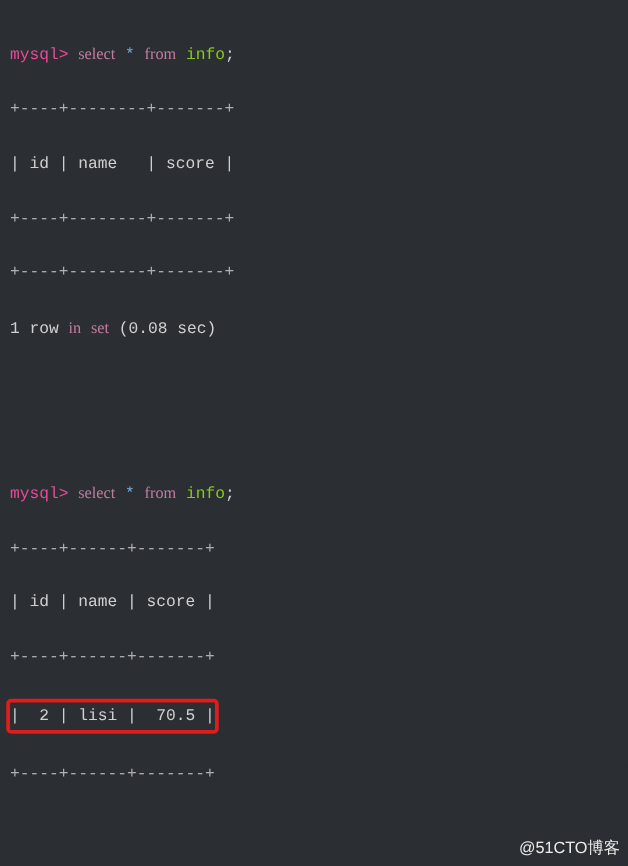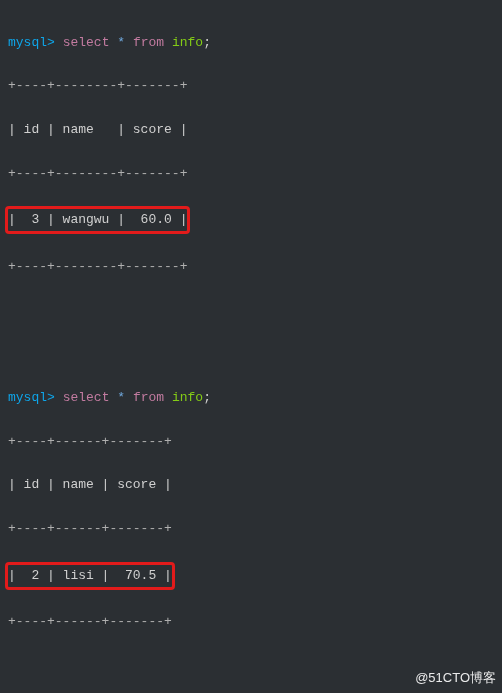--- a/index.html
+++ b/index.html
@@ -12,22 +12,22 @@
     font-size: 13px;
     color: #d0d0d0;
     overflow: hidden;
     position: relative;
   }
   .terminal {
     padding: 10px 8px 8px 8px;
     line-height: 1.68;
     white-space: pre;
   }
-  .prompt { color: #0ea5e9; }
-  .kw { color: #c27ba0; }      
+  .prompt { color: #ec4899; }
+  .kw { color: #c27ba0; font-family: Liberation Serif, serif; }      
   .star { color: #6fa8dc; }
   .ident { color: #84cc16; }     
   .border { color: #b0b0b0; }
   .row, .hdr, .timing, .gap { display: block; }
 
   .highlight {
     display: inline-block;
     border: 3px solid #e21b1b;
     border-radius: 4px;
     padding: 0 0;
@@ -46,22 +46,22 @@
   }
 </style>
 </head>
 <body>
 
 <div class="terminal">
 <span class="row"><span class="prompt">mysql&gt;</span> <span class="kw">select</span> <span class="star">*</span> <span class="kw">from</span> <span class="ident">info</span><span>;</span></span>
 <span class="border row">+----+--------+-------+</span>
 <span class="hdr row">| id | name   | score |</span>
 <span class="border row">+----+--------+-------+</span>
-<span class="row"><span class="highlight">|  3 | wangwu |  60.0 |</span></span>
 <span class="border row">+----+--------+-------+</span>
+<span class="timing row"><span>1 row </span><span class="kw">in</span> <span class="kw">set</span><span> (0.08 sec)</span></span>
 <span class="row"> </span>
 <span class="row"> </span>
 <span class="row"><span class="prompt">mysql&gt;</span> <span class="kw">select</span> <span class="star">*</span> <span class="kw">from</span> <span class="ident">info</span><span>;</span></span>
 <span class="border row">+----+------+-------+</span>
 <span class="hdr row">| id | name | score |</span>
 <span class="border row">+----+------+-------+</span>
 <span class="row"><span class="highlight">|  2 | lisi |  70.5 |</span></span>
 <span class="border row">+----+------+-------+</span>
 
 

